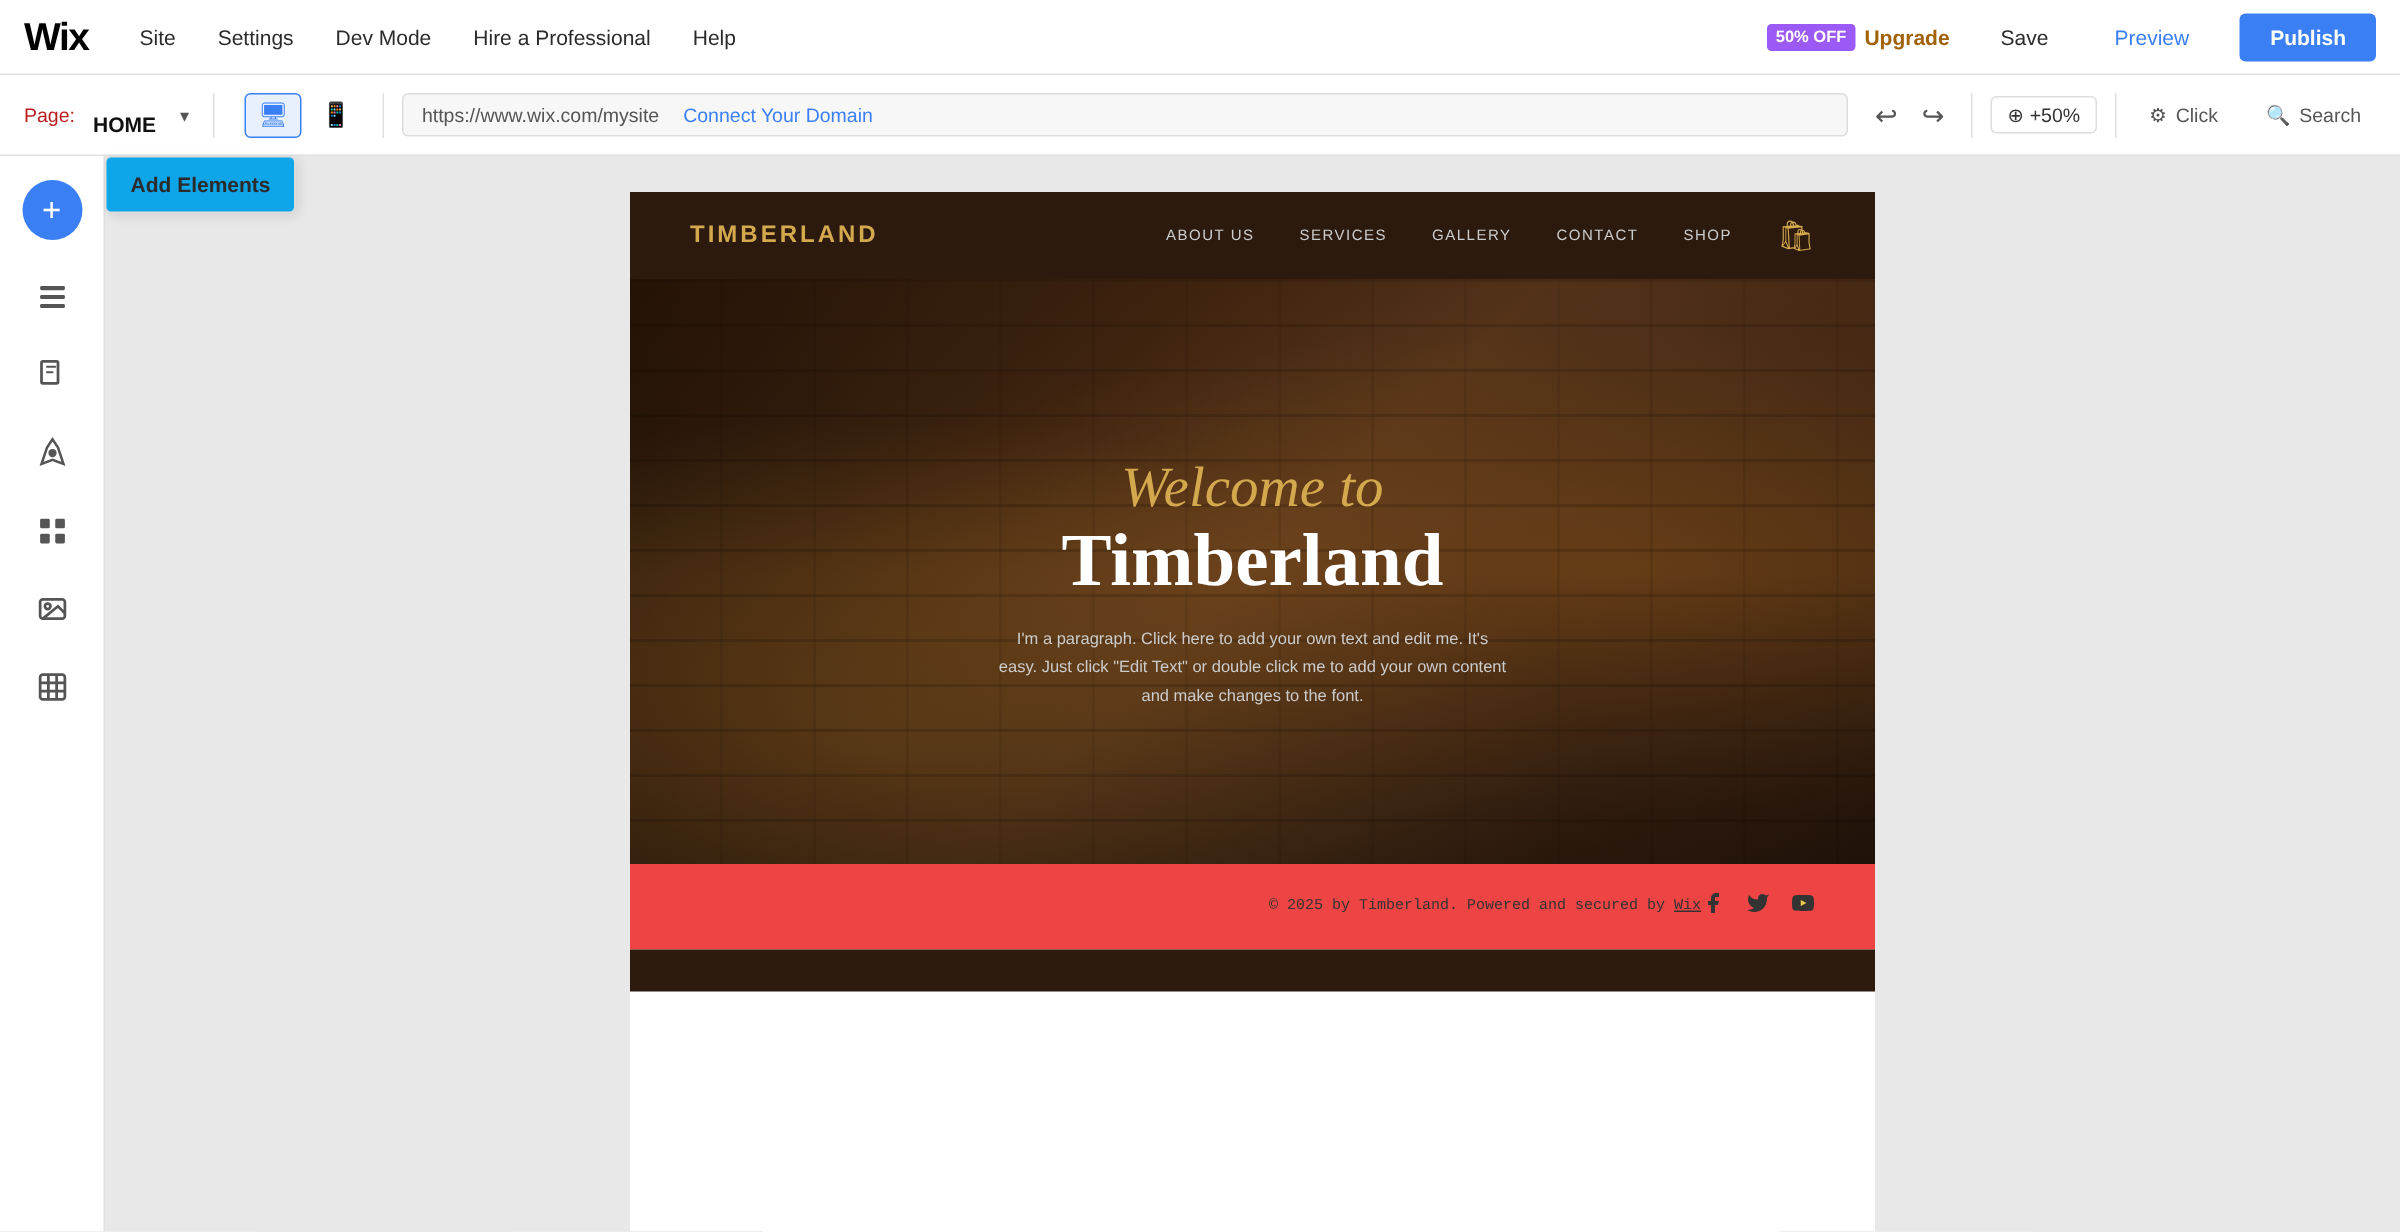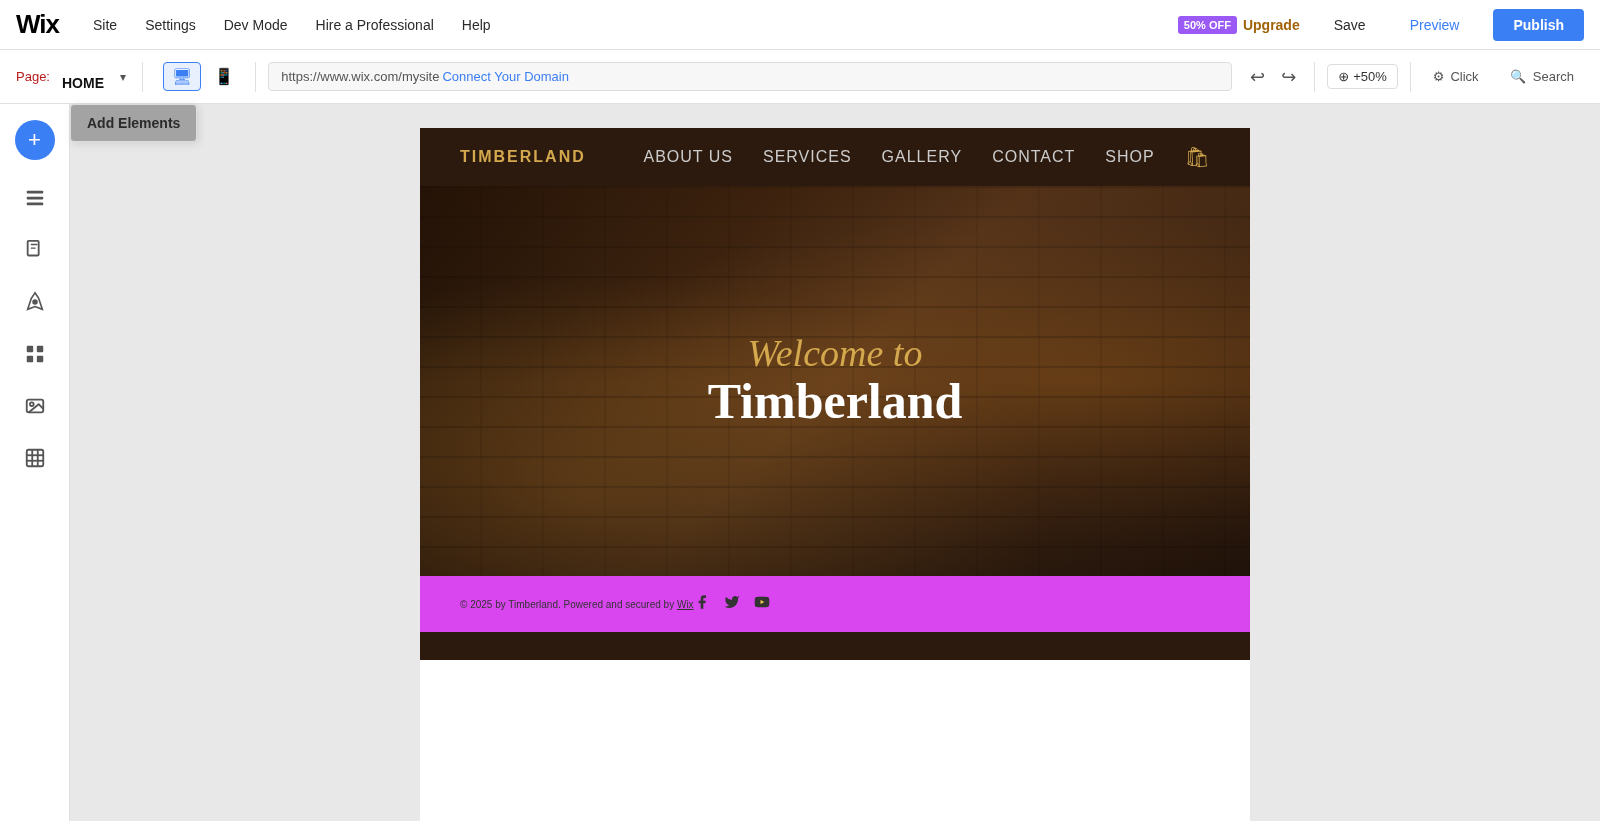--- a/index.html
+++ b/index.html
@@ -129,21 +129,21 @@
     .url-bar {
       flex: 1;
       display: flex;
       align-items: center;
       background: #f7f7f7;
       border: 1px solid #ddd;
       border-radius: 4px;
       padding: 6px 12px;
       font-size: 13px;
       color: #555;
-      gap: 3px;
+      gap: 16px;
     }
     .connect-domain {
       color: #3b7ff5;
       cursor: pointer;
       white-space: nowrap;
     }
     .undo-redo {
       display: flex;
       gap: 4px;
     }
@@ -230,21 +230,21 @@
       color: #555;
       cursor: pointer;
       border-radius: 8px;
     }
 
     
     .add-elements-panel {
       position: absolute;
       left: 70px;
       top: 104px;
-      background: #a3a3a3;
+      background: #0ea5e9;
       border: 1px solid #ddd;
       border-radius: 4px;
       padding: 10px 16px;
       font-size: 14px;
       font-weight: 600;
       color: #2b2b2b;
       box-shadow: 2px 2px 8px rgba(0,0,0,0.1);
       cursor: pointer;
       z-index: 50;
     }
@@ -278,21 +278,21 @@
     }
     .site-logo {
       color: #d4a94e;
       font-size: 16px;
       font-weight: 700;
       letter-spacing: 2px;
       margin-right: auto;
     }
     .site-nav-link {
       color: #ccc;
-      font-size: 16px;
+      font-size: 10px;
       letter-spacing: 1px;
       text-transform: uppercase;
       cursor: pointer;
     }
     .site-cart {
       color: #d4a94e;
       font-size: 20px;
       cursor: pointer;
     }
 
@@ -369,25 +369,26 @@
     .hero-para {
       font-size: 11px;
       color: #ccc;
       line-height: 1.7;
       max-width: 340px;
       margin: 0 auto;
     }
 
     
     .site-footer-yellow {
-      background: #d946ef;
+      background: #ef4444;
       padding: 18px 40px;
       display: flex;
       align-items: center;
-      justify-content: flex-start;
+      justify-content: flex-end;
+      font-family: Liberation Mono, monospace;
     }
     .footer-copy {
       font-size: 10px;
       color: #333;
     }
     .footer-copy a { text-decoration: underline; color: #333; }
     .footer-social {
       display: flex;
       gap: 14px;
       font-size: 16px;
@@ -537,20 +538,21 @@
         <span class="site-nav-link">CONTACT</span>
         <span class="site-nav-link">Shop</span>
         <span class="site-cart">🛍</span>
       </div>
 
       <div class="site-hero">
         <div class="hero-bg">
           <div class="hero-content">
             <div class="hero-welcome">Welcome to</div>
             <div class="hero-title">Timberland</div>
+            <div class="hero-para">I'm a paragraph. Click here to add your own text and edit me. It's easy. Just click "Edit Text" or double click me to add your own content and make changes to the font.</div>
           </div>
         </div>
       </div>
 
       <div class="site-footer-yellow">
         <span class="footer-copy">
           <span>© 2025 by Timberland. Powered and secured by</span> <a>Wix</a>
         </span>
         <div class="footer-social">
           <span><svg width="16" height="16" viewBox="0 0 24 24" fill="#333">

